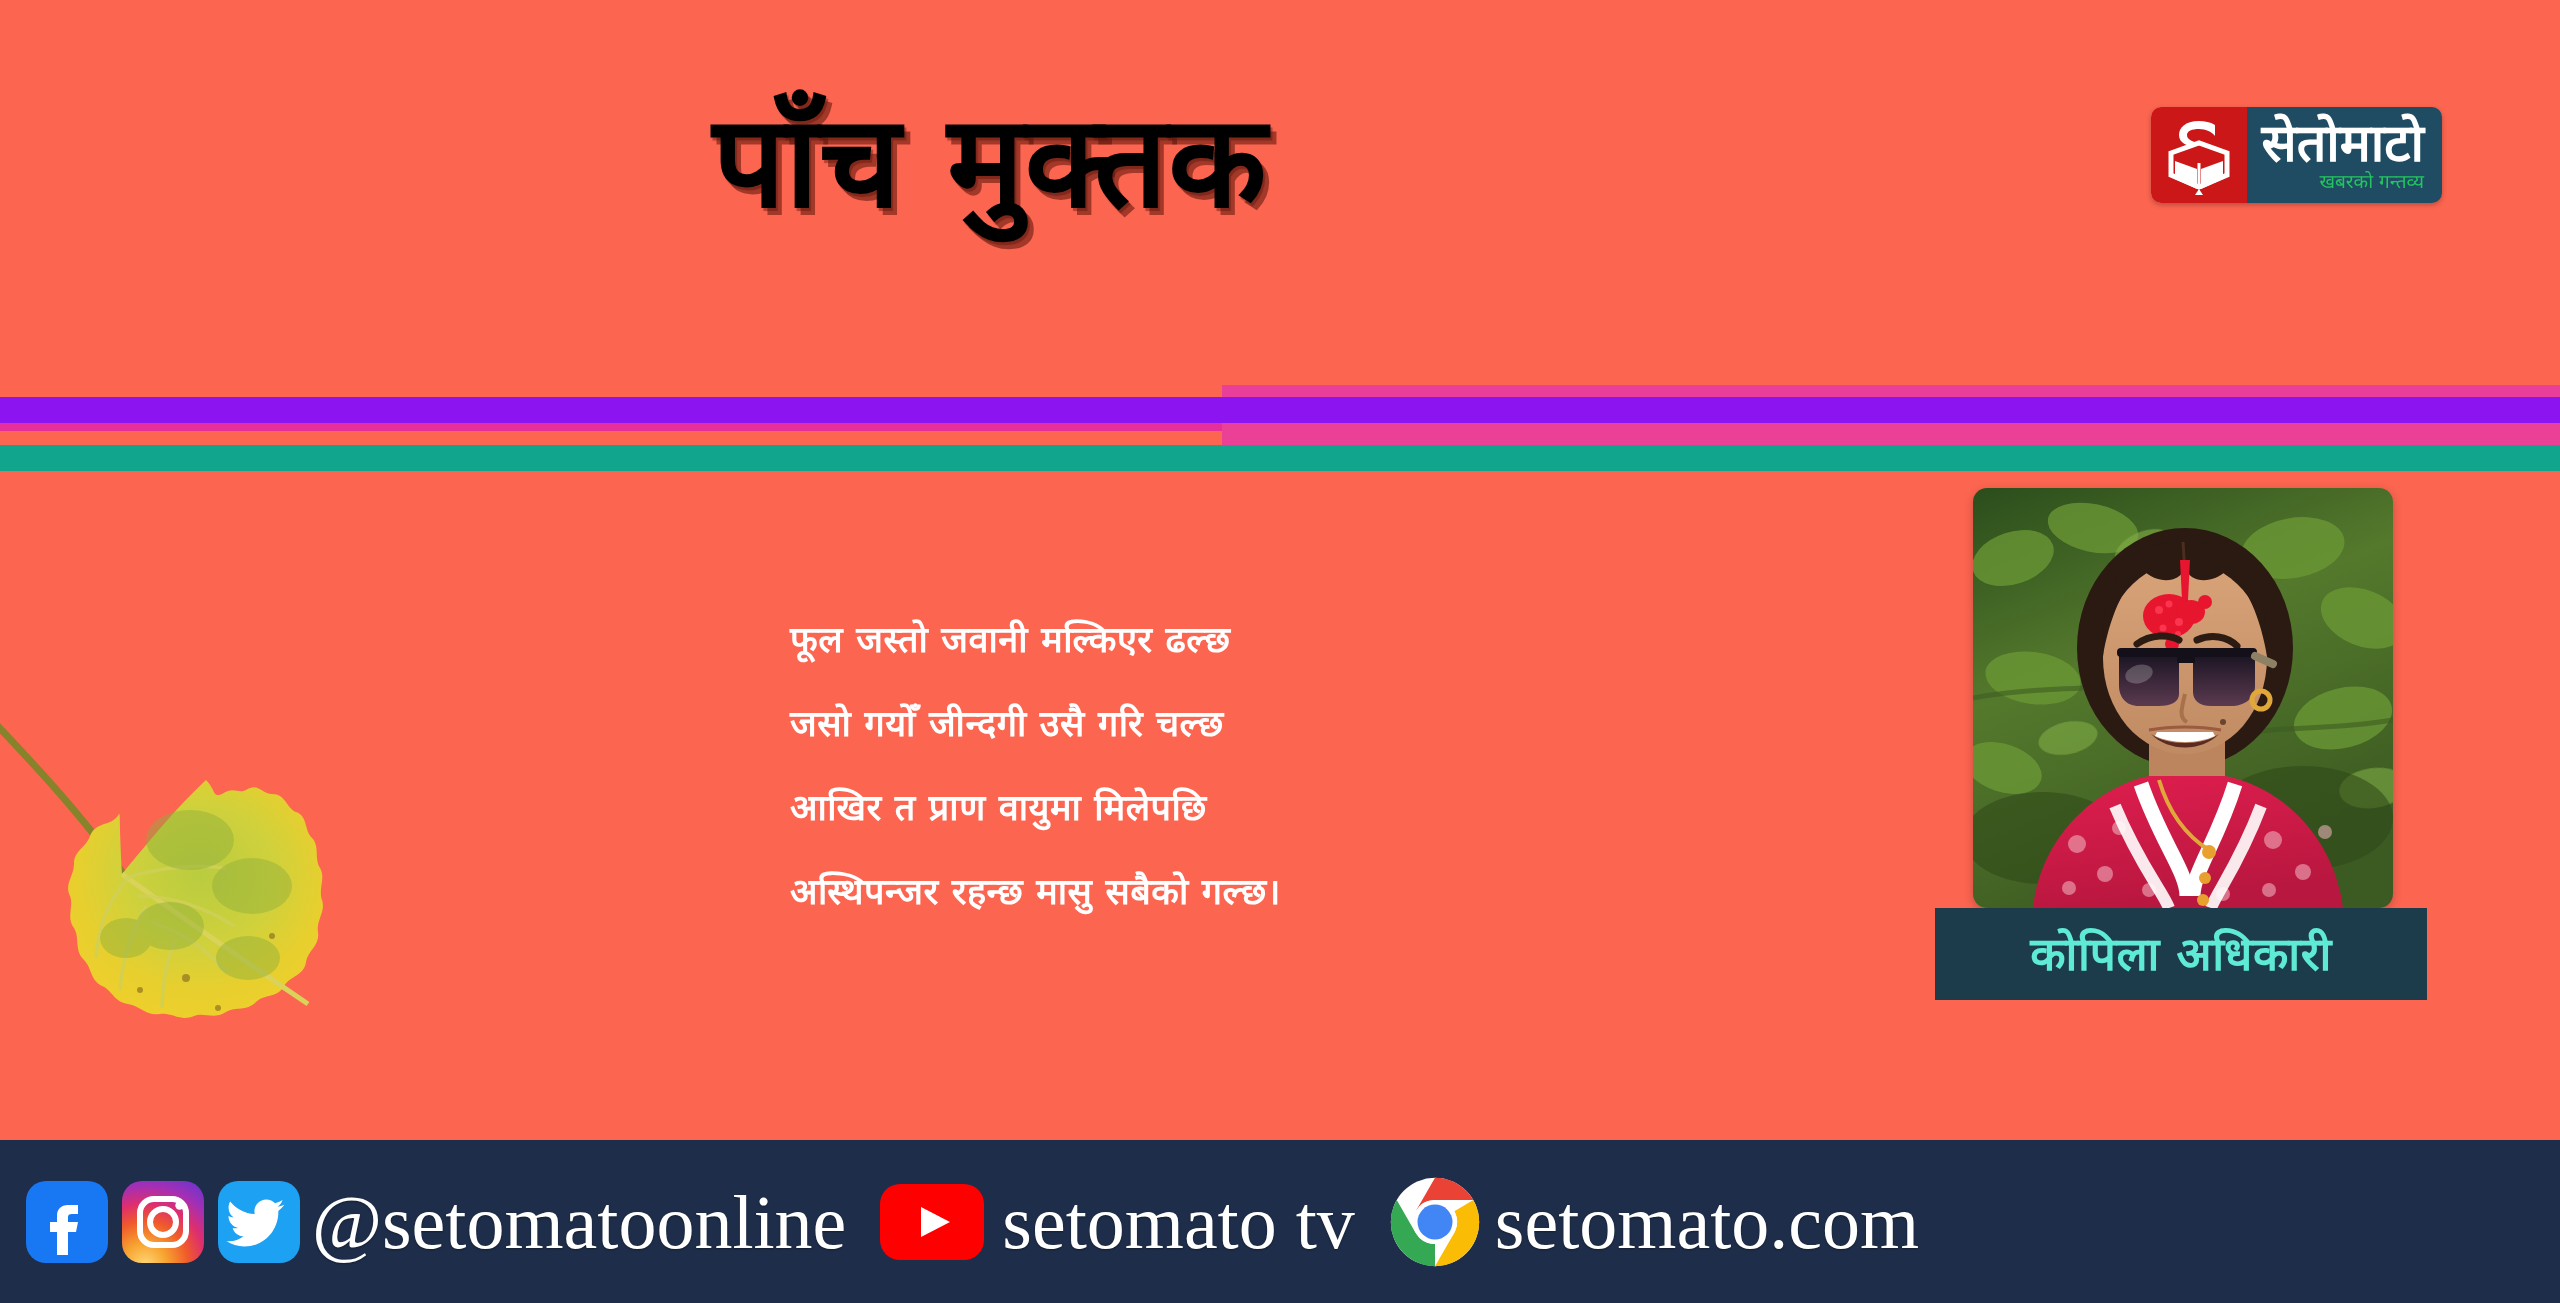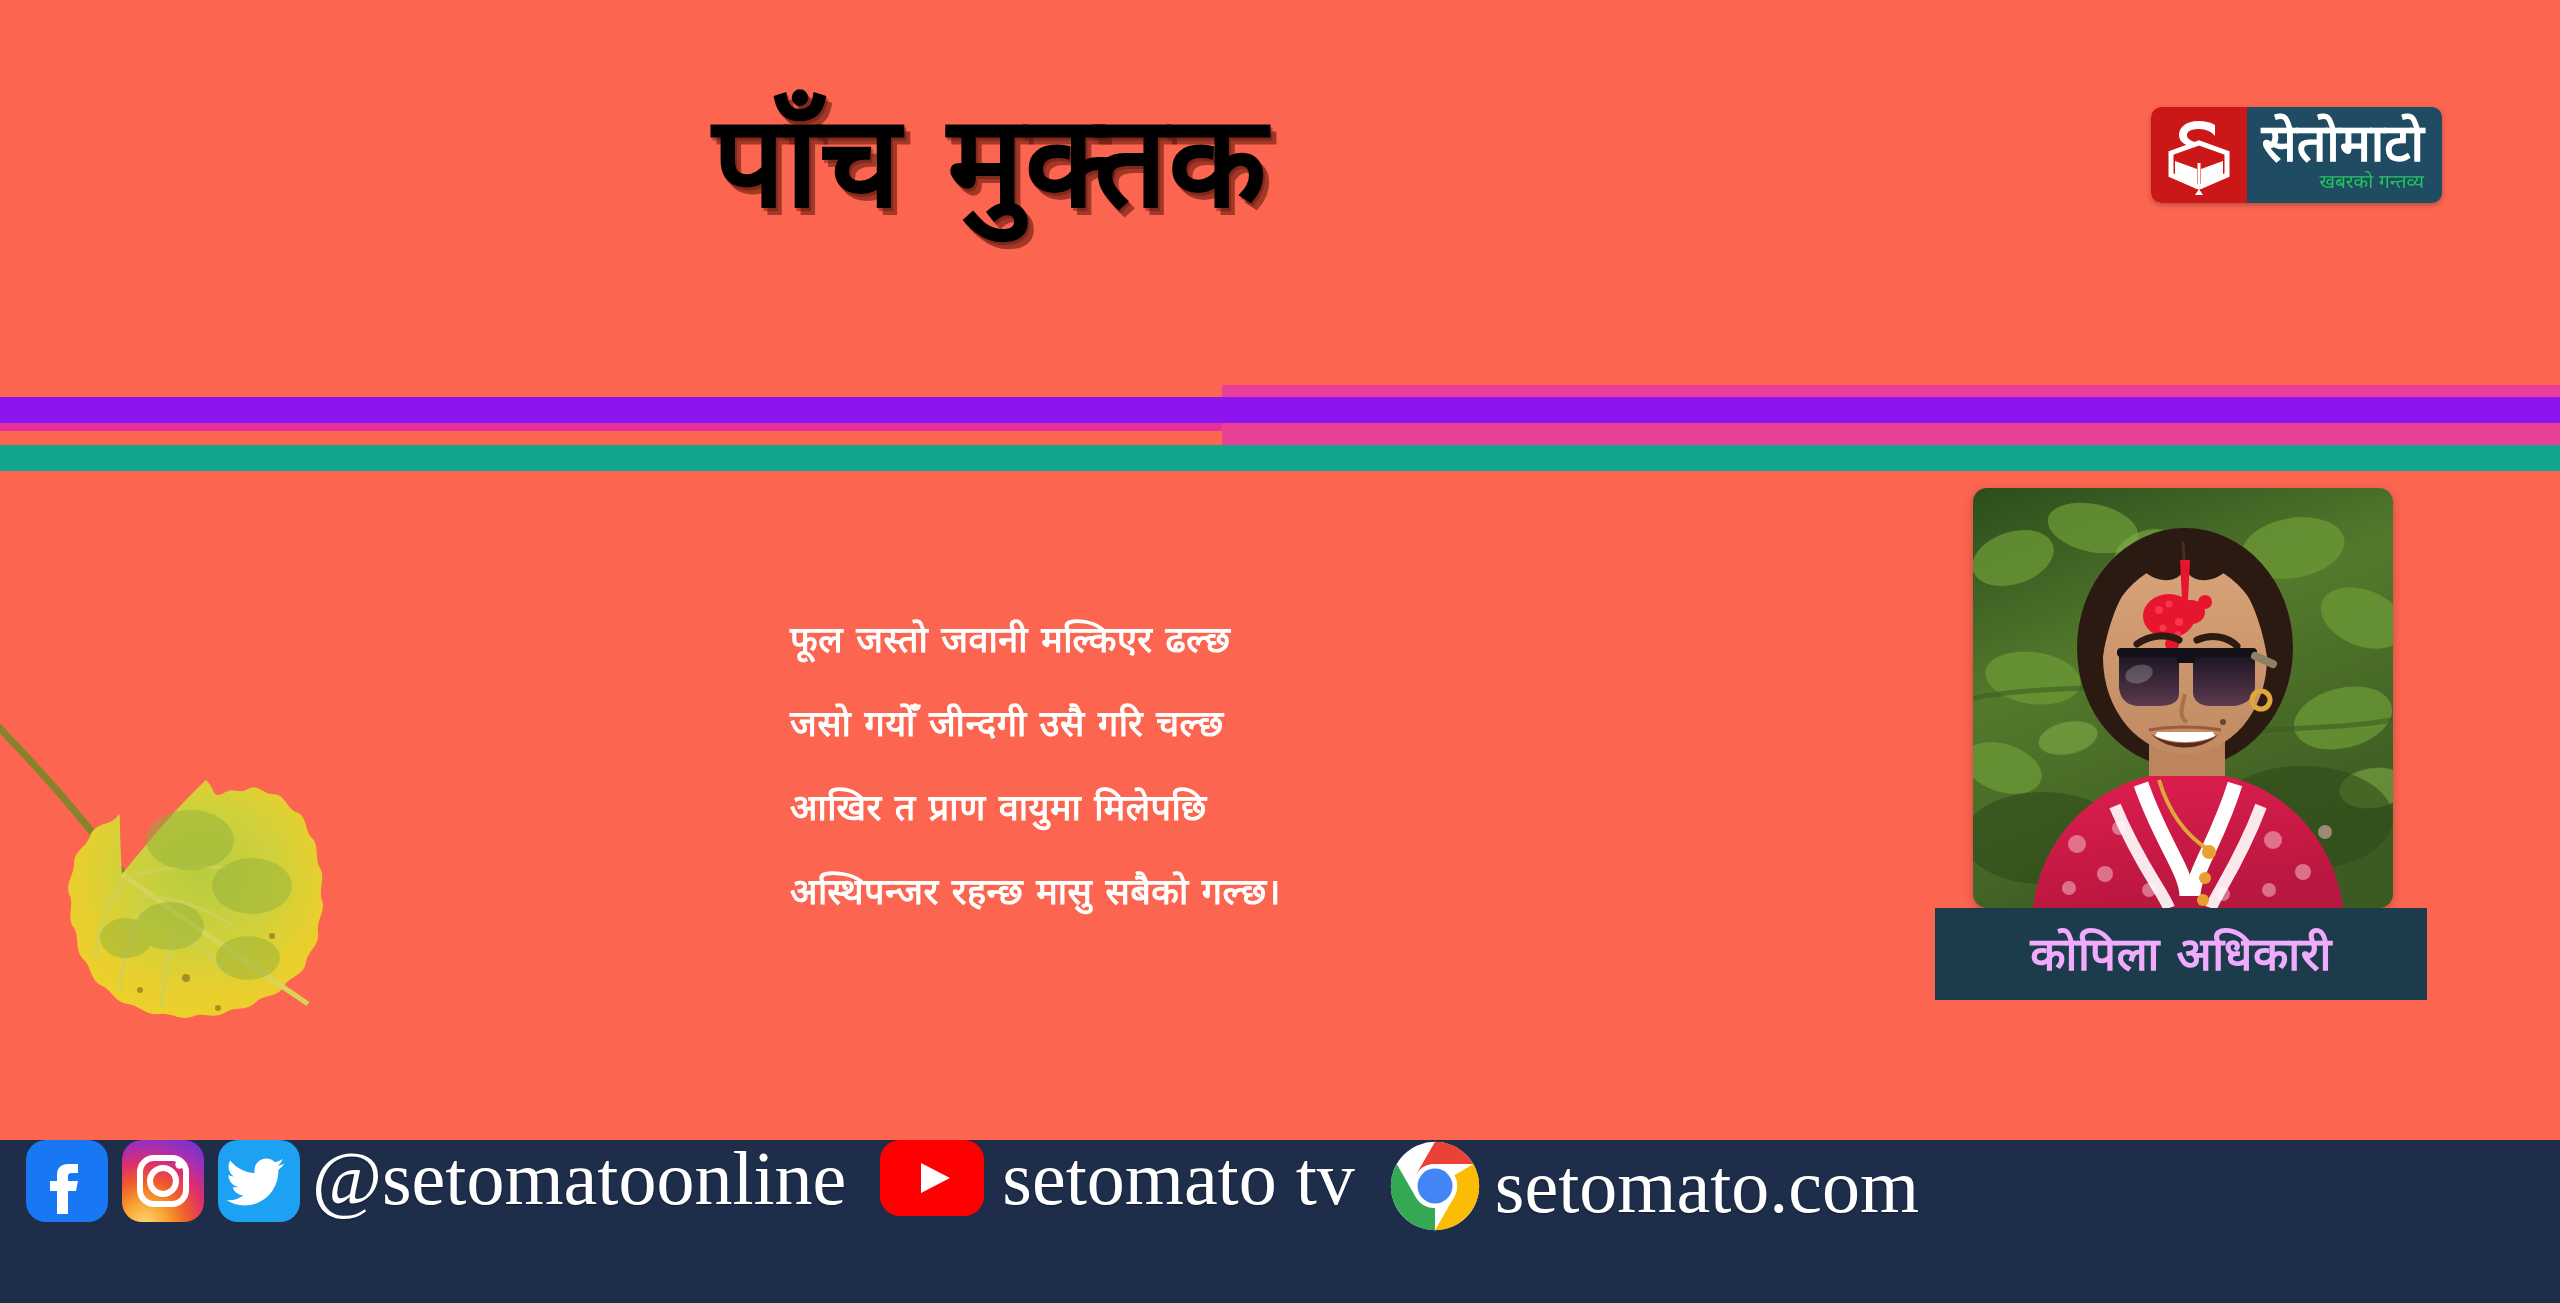--- a/index.html
+++ b/index.html
@@ -102,31 +102,31 @@
   }
   #portrait { position: absolute; inset: 0; }
 
   #author-badge {
     position: absolute; left: 1935px; top: 908px;
     width: 492px; height: 92px;
     background: #1c3b4b;
     display: flex; align-items: center; justify-content: center;
   }
   #author-name {
-    color: #f0abfc; font-family: "DejaVu Sans", sans-serif;
+    color: #5eead4; font-family: "DejaVu Sans", sans-serif;
     font-weight: bold; font-size: 46px; line-height: 1;
     white-space: nowrap; letter-spacing: .5px;
   }
 
   
   #footer {
     position: absolute; left: 0; top: 1140px;
     width: 2560px; height: 163px;
     background: #1e2d49;
-    display: flex; align-items: flex-start;
+    display: flex; align-items: center;
     padding-left: 26px;
   }
   .fitem { display: flex; align-items: center; }
   .ficon { flex: none; display: block; }
   .ftext {
     color: #ffffff;
     font-family: "Liberation Serif", "DejaVu Serif", serif;
     font-size: 76px; line-height: 1;
     white-space: nowrap;
     text-shadow: 0 1px 2px rgba(0,0,0,.35);

